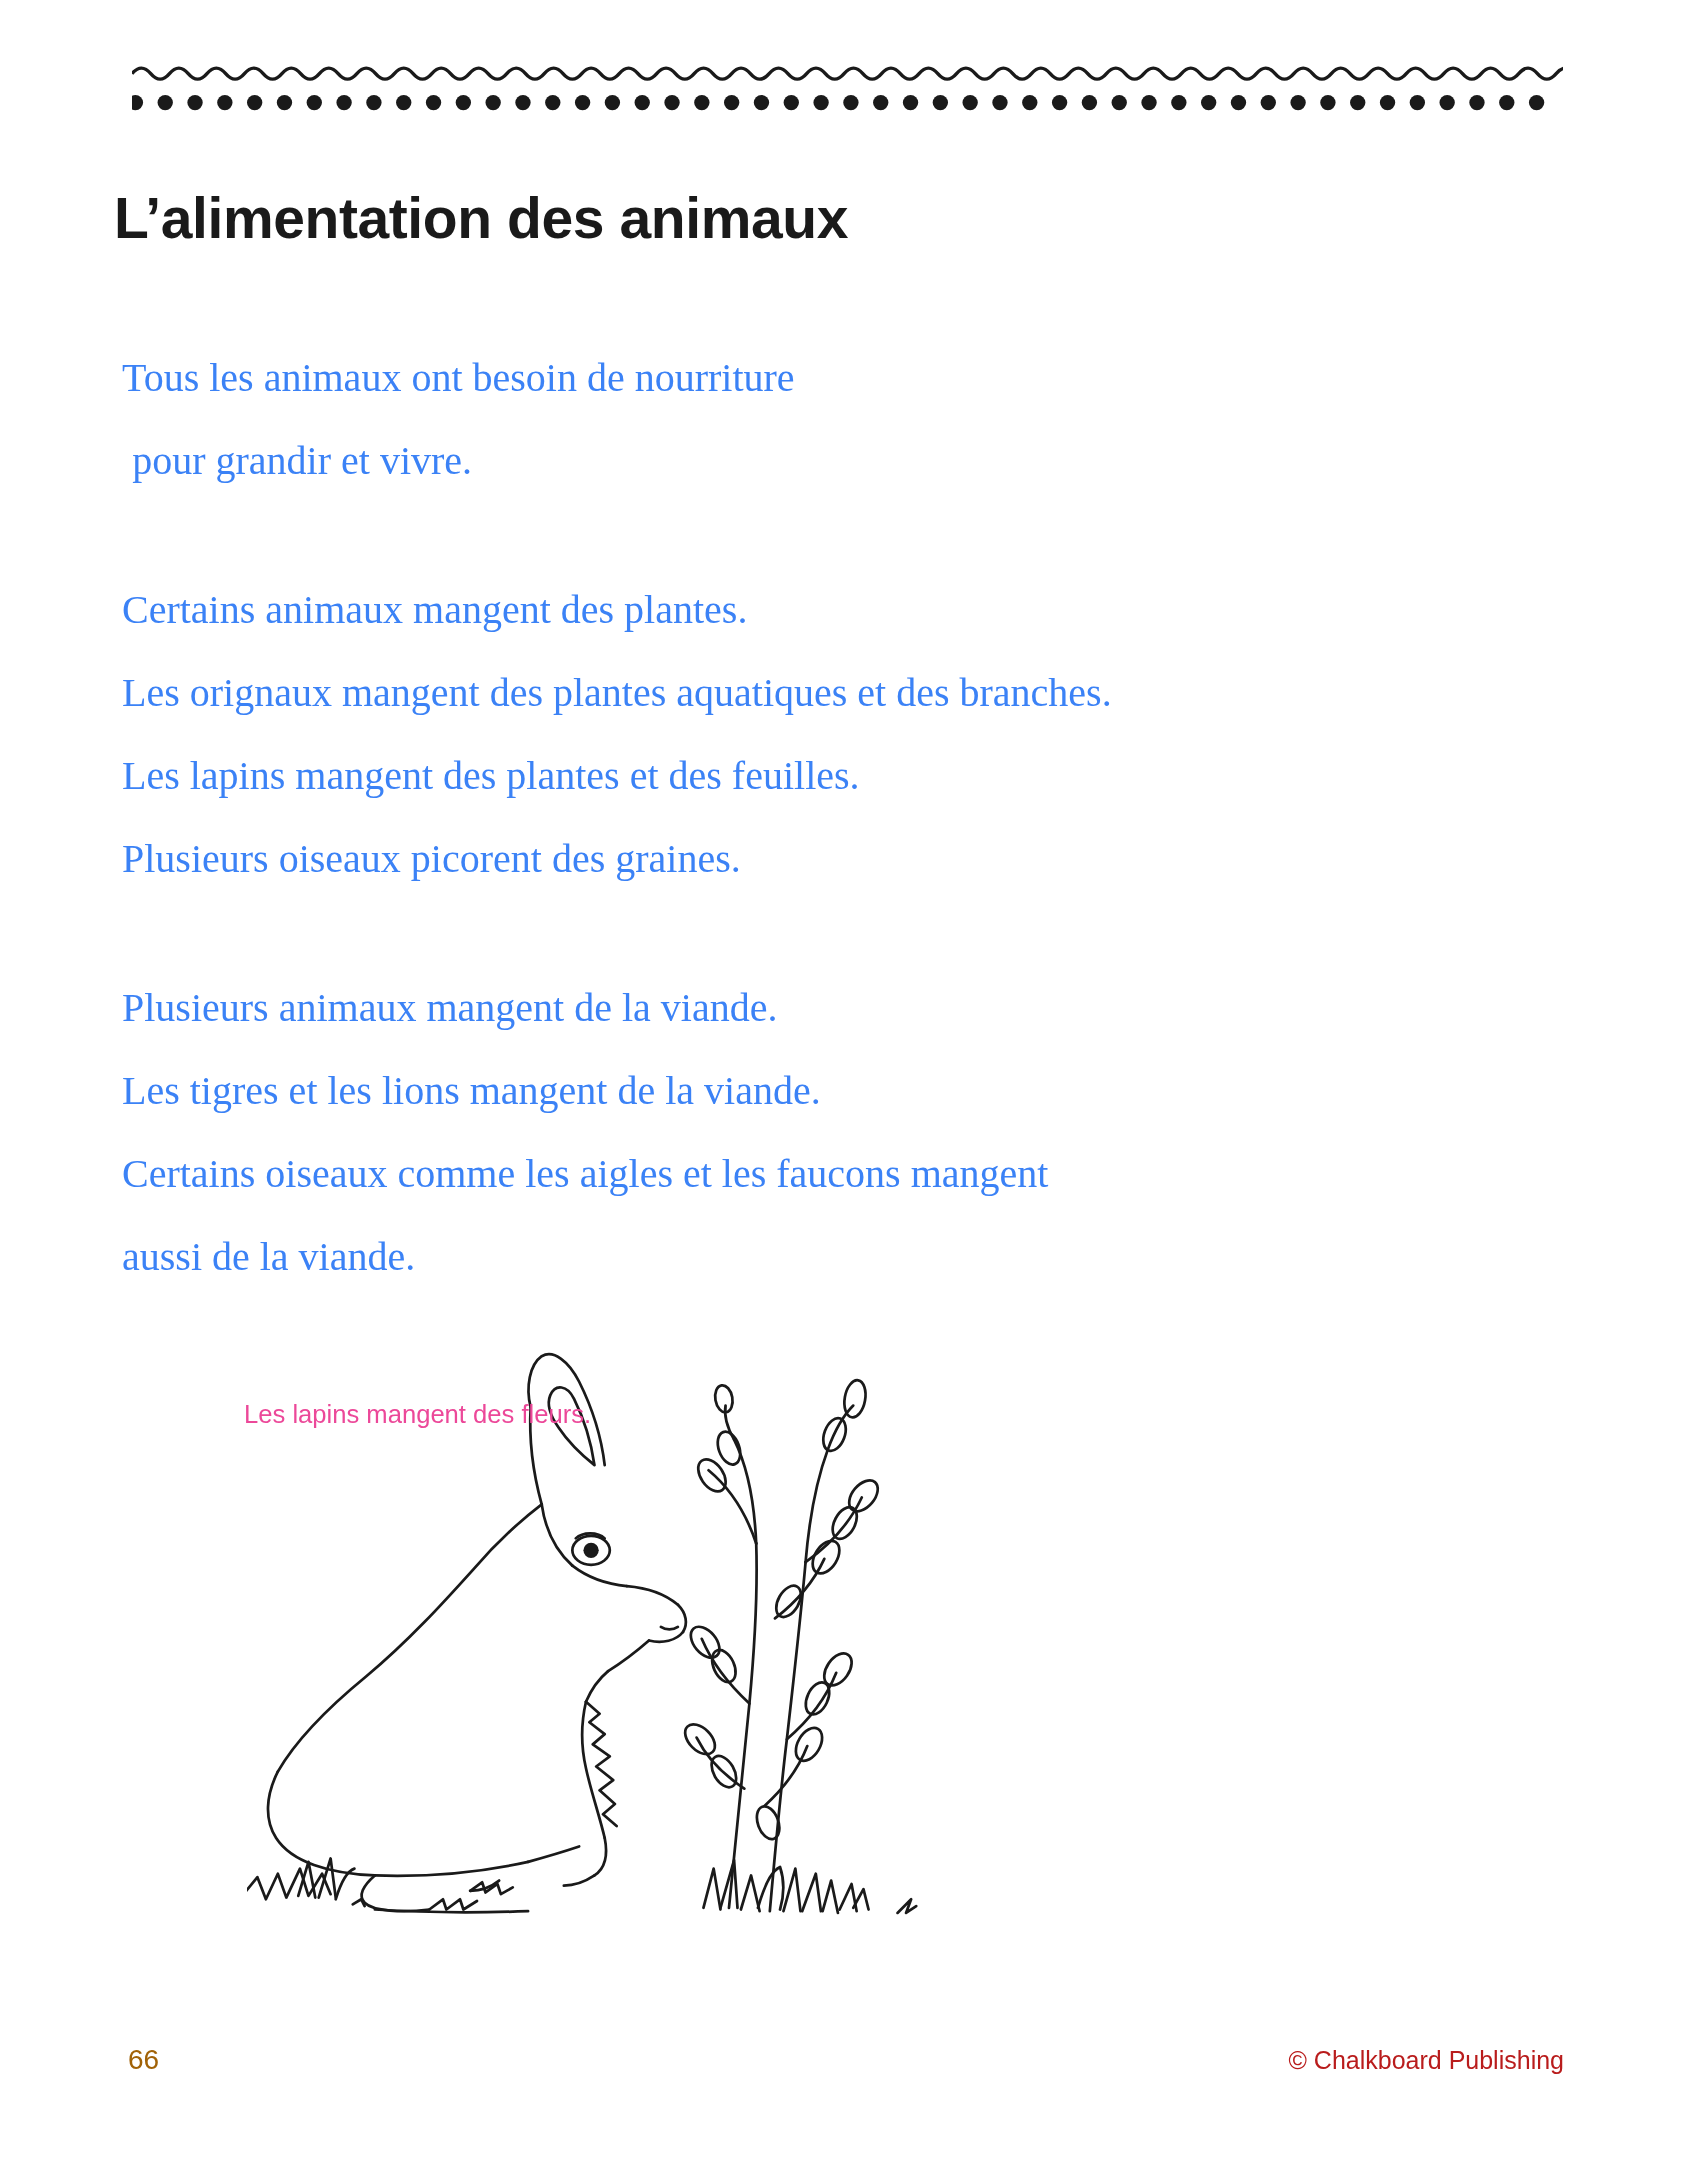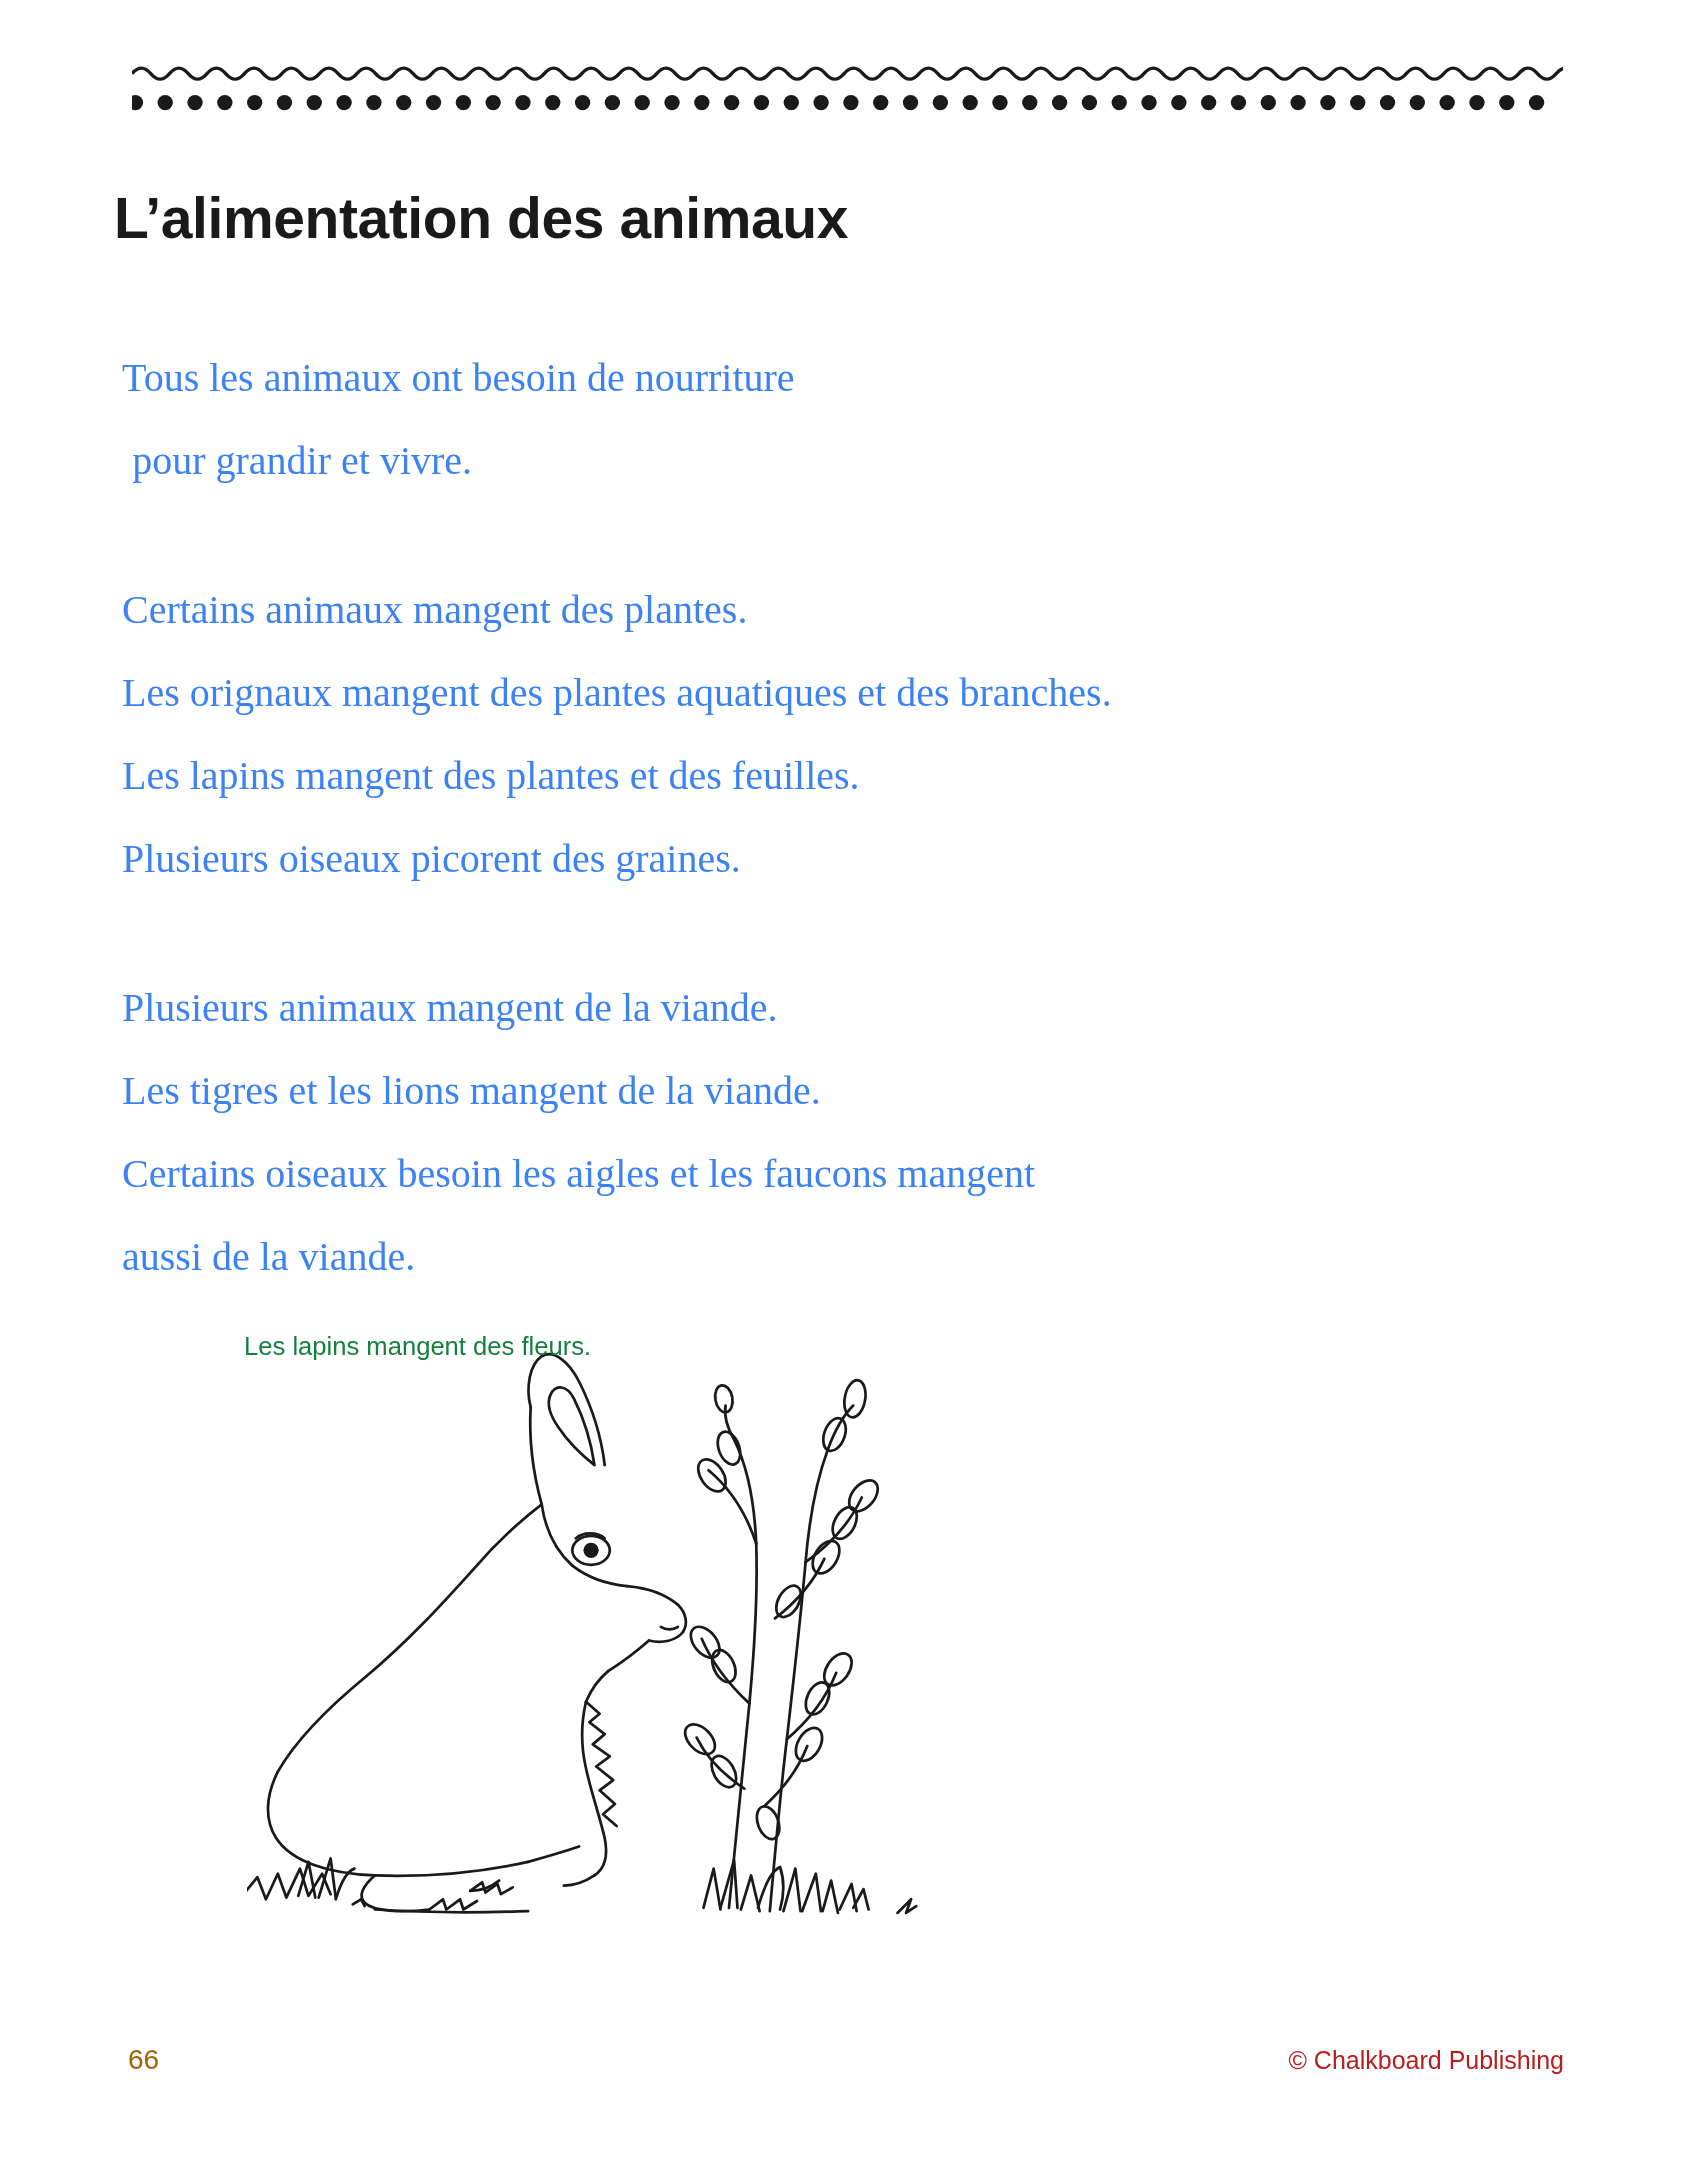--- a/index.html
+++ b/index.html
@@ -57,24 +57,24 @@
   }
   .para { margin: 0 0 0 0; }
   .para + .para { margin-top: 66px; }
   .line { white-space: nowrap; }
   .line.indent { padding-left: 10.2px; }
 
   
   .caption {
     position: absolute;
     left: 244px;
-    top: 1332px;
+    top: 1400px;
     font-family: "Liberation Sans", sans-serif;
     font-size: 25.6px;
-    color: #15803d;
+    color: #ec4899;
     white-space: nowrap;
   }
 
   
   .illustration {
     position: absolute;
     left: 247px;
     top: 1346px;
     width: 1141px;
     height: 698px;
@@ -173,21 +173,21 @@
     <div class="para">
       <div class="line">Certains animaux mangent des plantes.</div>
       <div class="line">Les orignaux mangent des plantes aquatiques et des branches.</div>
       <div class="line">Les lapins mangent des plantes et des feuilles.</div>
       <div class="line">Plusieurs oiseaux picorent des graines.</div>
     </div>
 
     <div class="para">
       <div class="line">Plusieurs animaux mangent de la viande.</div>
       <div class="line">Les tigres et les lions mangent de la viande.</div>
-      <div class="line">Certains oiseaux besoin les aigles et les faucons mangent</div>
+      <div class="line">Certains oiseaux comme les aigles et les faucons mangent</div>
       <div class="line">aussi de la viande.</div>
     </div>
 
   </div>
 
   <div class="illustration">
     <svg viewBox="0 0 1340 820" preserveAspectRatio="xMidYMid meet" aria-hidden="true">
       <g fill="none" stroke="#1a1a1a" stroke-width="3.2" stroke-linecap="round" stroke-linejoin="round">
 
         <path d="M333 72 C327 48 332 22 346 12 C360 4 378 18 390 42 C404 70 416 106 420 140"></path>

